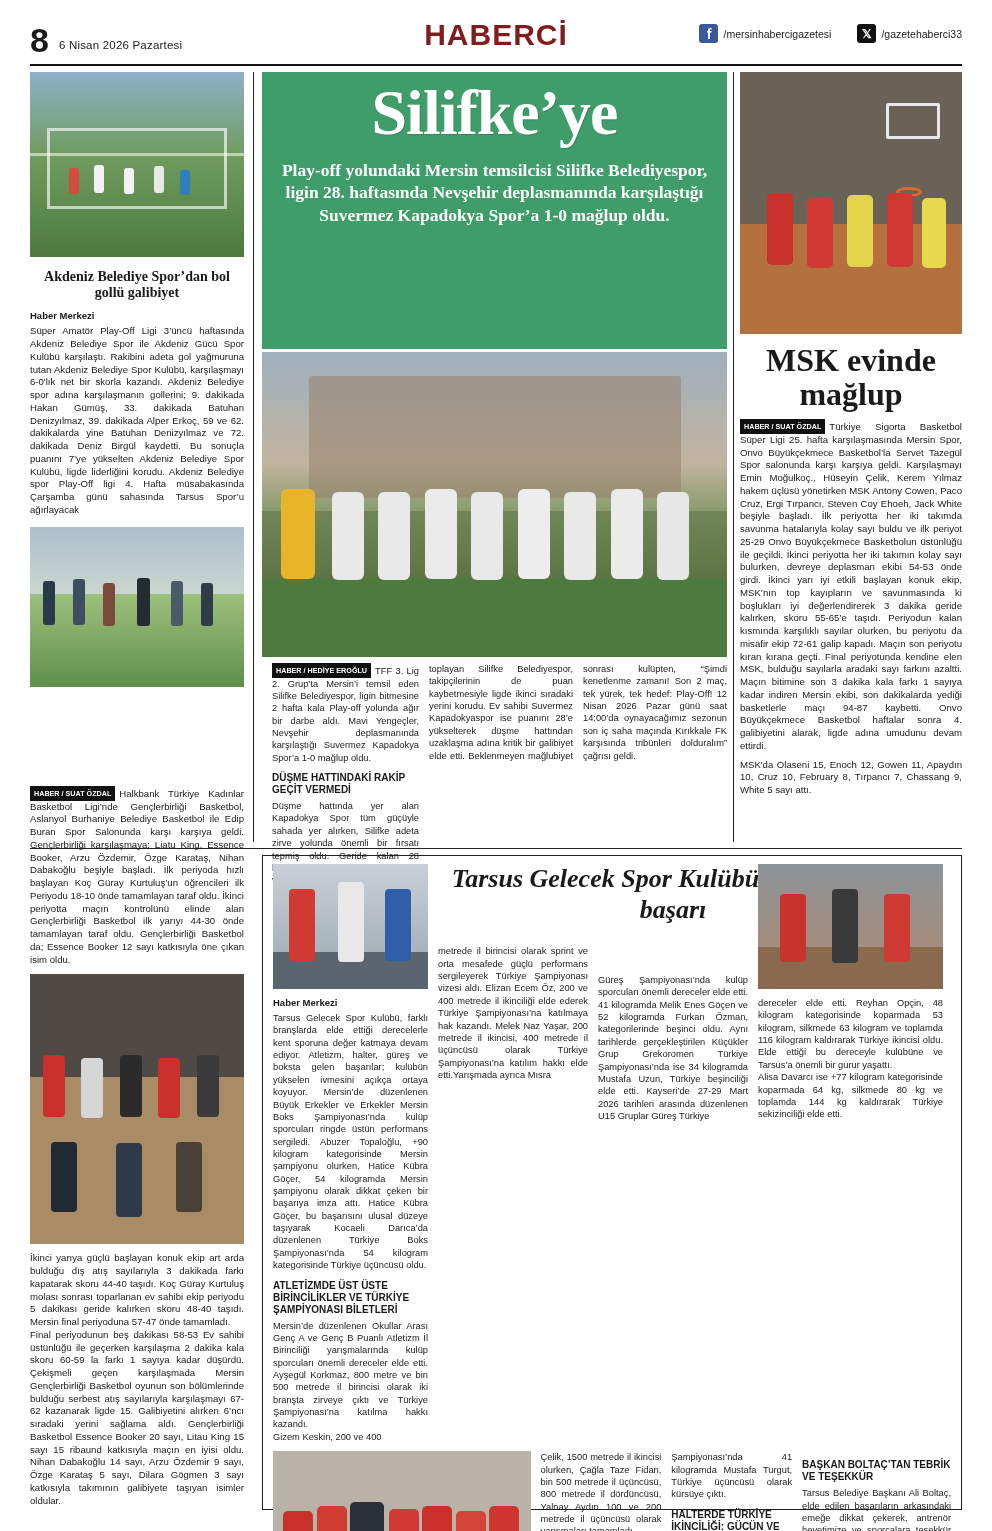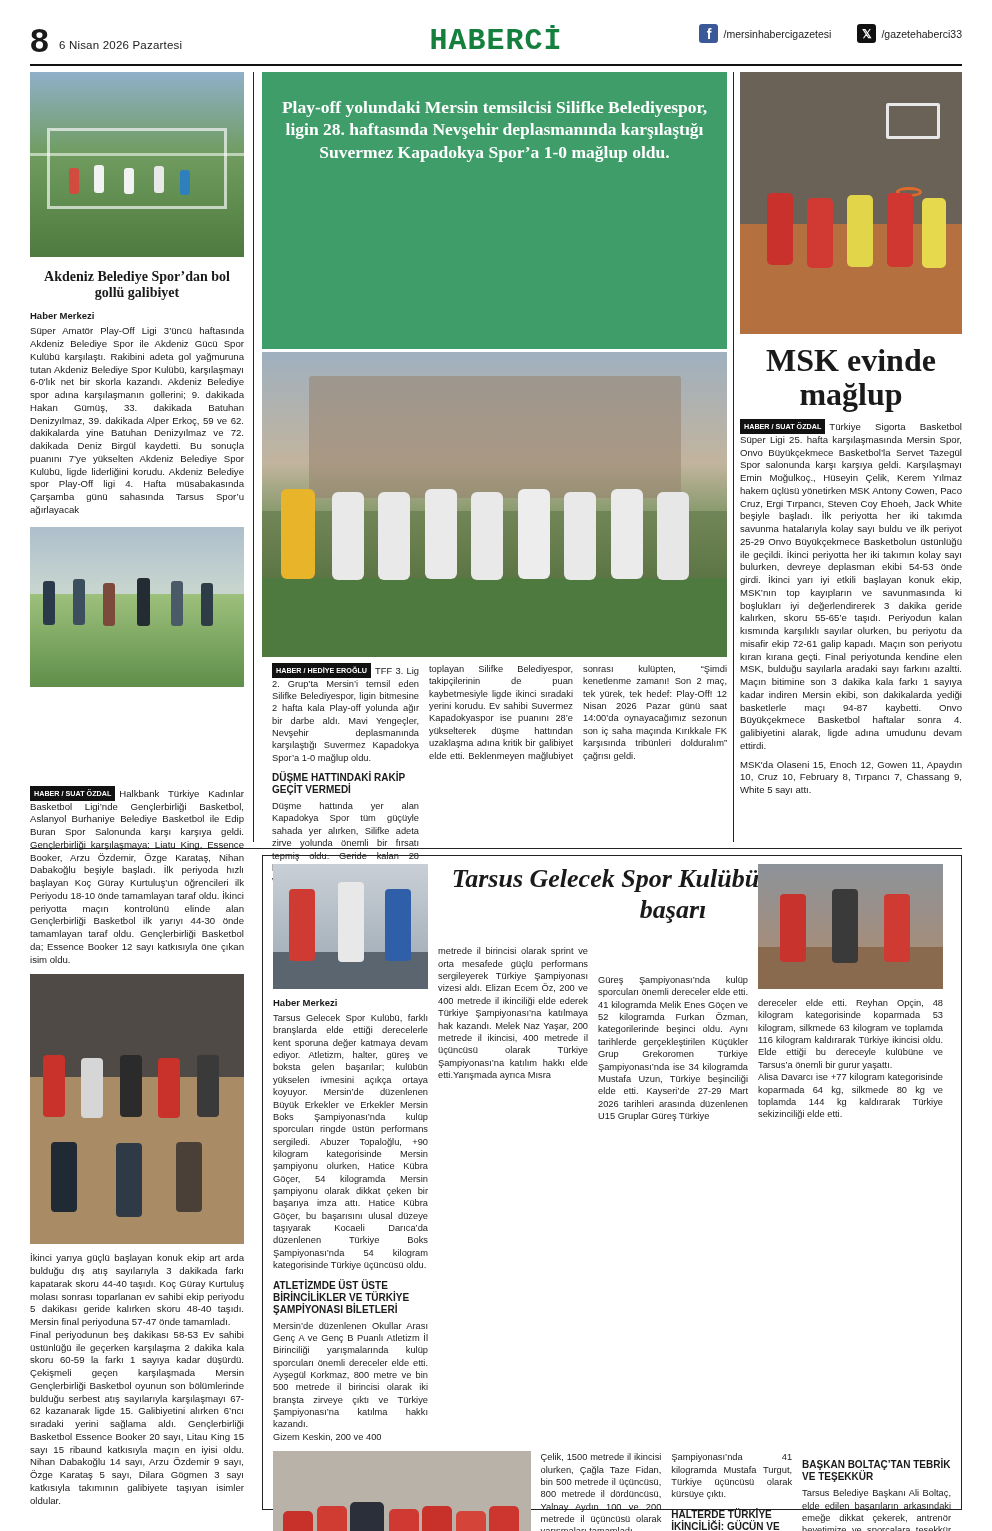--- a/index.html
+++ b/index.html
@@ -23,23 +23,23 @@
     font-family: "Liberation Sans", sans-serif;
     font-weight: bold; font-size: 34px; line-height: 1;
     margin-right: 10px;
   }
   .mast-date {
     font-family: "Liberation Sans", sans-serif;
     font-size: 11.5px; letter-spacing: .2px; padding-top: 10px;
   }
   .mast-logo {
     position: absolute; left: 50%; transform: translateX(-50%);
-    font-family: Liberation Mono, monospace;
+    font-family: Liberation Sans, sans-serif;
     font-weight: bold; font-size: 30px; letter-spacing: 1px;
-    color: #15803d; top: 6px;
+    color: #7f1d1d; top: 0;
   }
   .mast-social { position: absolute; right: 0; top: 6px; display:flex; gap:26px; align-items:center;}
   .soc { display:flex; align-items:center; gap:5px; font-family:"Liberation Sans",sans-serif; font-size:10.5px;}
   .fb-badge {
     width:19px;height:19px;background:#3b5998;color:#fff;border-radius:3px;
     font-family:"Liberation Sans",sans-serif;font-weight:bold;font-size:14px;
     display:flex;align-items:center;justify-content:center;line-height:1;
   }
   .tw-badge {
     width:19px;height:19px;background:#111;color:#fff;border-radius:3px;
@@ -175,20 +175,21 @@
       <div style="position:absolute;left:6%;top:34%;width:12px;height:44px;background:#2b3a4a;border-radius:3px"></div>
       <div style="position:absolute;left:20%;top:33%;width:12px;height:46px;background:#3d4f5e;border-radius:3px"></div>
       <div style="position:absolute;left:34%;top:35%;width:12px;height:43px;background:#7c4a3a;border-radius:3px"></div>
       <div style="position:absolute;left:50%;top:32%;width:13px;height:48px;background:#232b33;border-radius:3px"></div>
       <div style="position:absolute;left:66%;top:34%;width:12px;height:45px;background:#4a5a66;border-radius:3px"></div>
       <div style="position:absolute;left:80%;top:35%;width:12px;height:43px;background:#2e3c46;border-radius:3px"></div>
     </div>
   </div>
 
   <div class="greenbox">
+    <div class="gb-title">Silifke’ye</div>
     <div class="gb-sub">Play-off yolundaki Mersin temsilcisi Silifke Belediyespor, ligin 28. haftasında Nevşehir deplasmanında karşılaştığı Suvermez Kapadokya Spor’a 1-0 mağlup oldu.</div>
   </div>
 
   <div class="center-photo ph-team">
     <div style="position:absolute;left:0;top:0;width:100%;height:52%;background:linear-gradient(180deg,#9fb0bf 0%,#c2b49e 70%,#8a9b6e 100%)"></div>
     <div style="position:absolute;left:10%;top:8%;width:80%;height:40%;background:rgba(150,130,110,.55);border-radius:3px"></div>
     <div style="position:absolute;left:0;bottom:0;width:100%;height:26%;background:#4e7a3f"></div>
     <div style="position:absolute;left:4%;top:45%;width:34px;height:90px;background:#e8b52a;border-radius:6px"></div>
     <div style="position:absolute;left:15%;top:46%;width:32px;height:88px;background:#e9e9ea;border-radius:6px"></div>
     <div style="position:absolute;left:25%;top:46%;width:32px;height:88px;background:#e9e9ea;border-radius:6px"></div>

